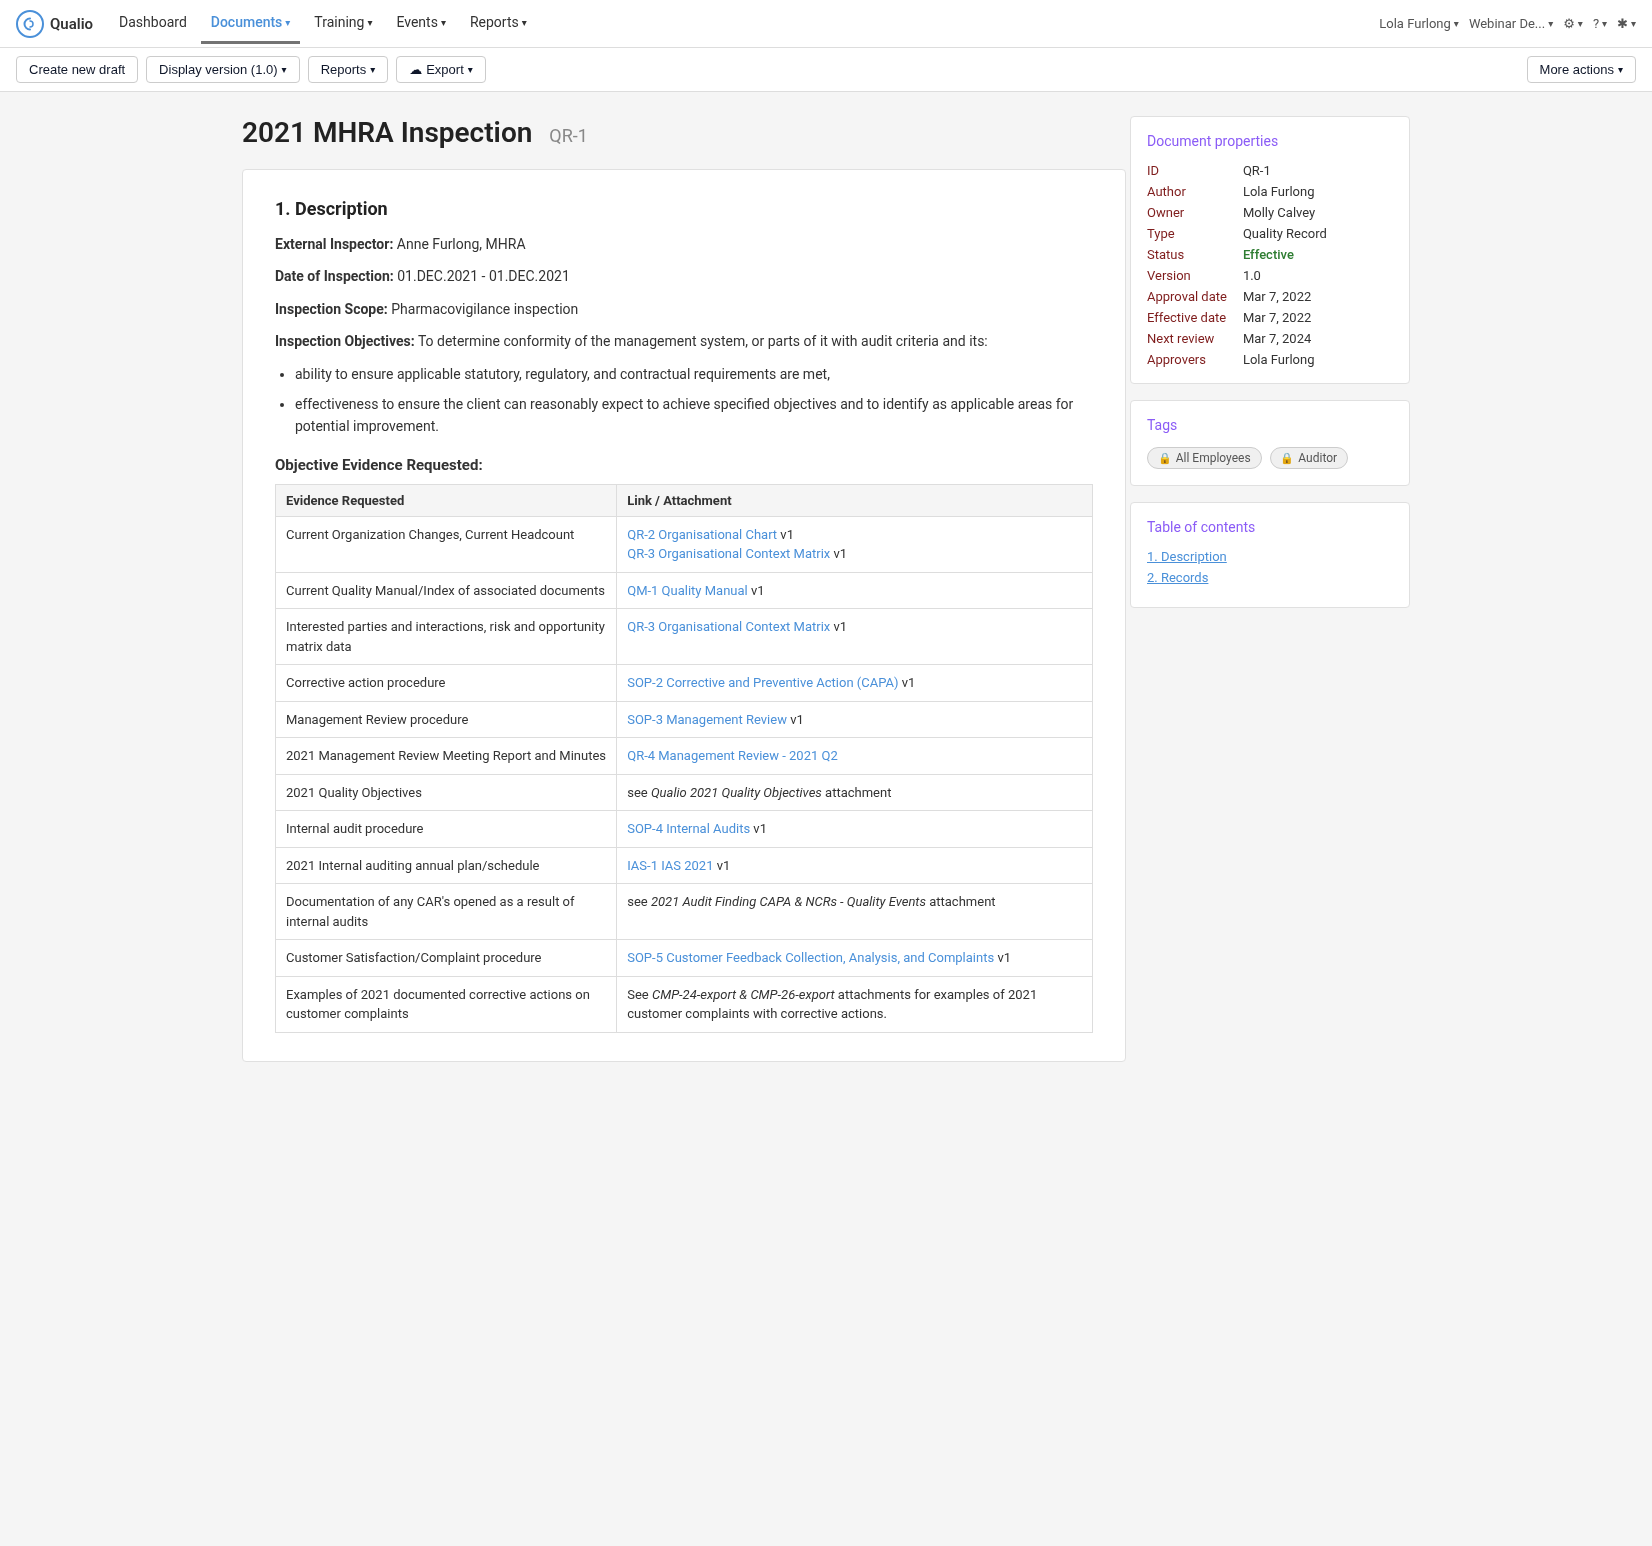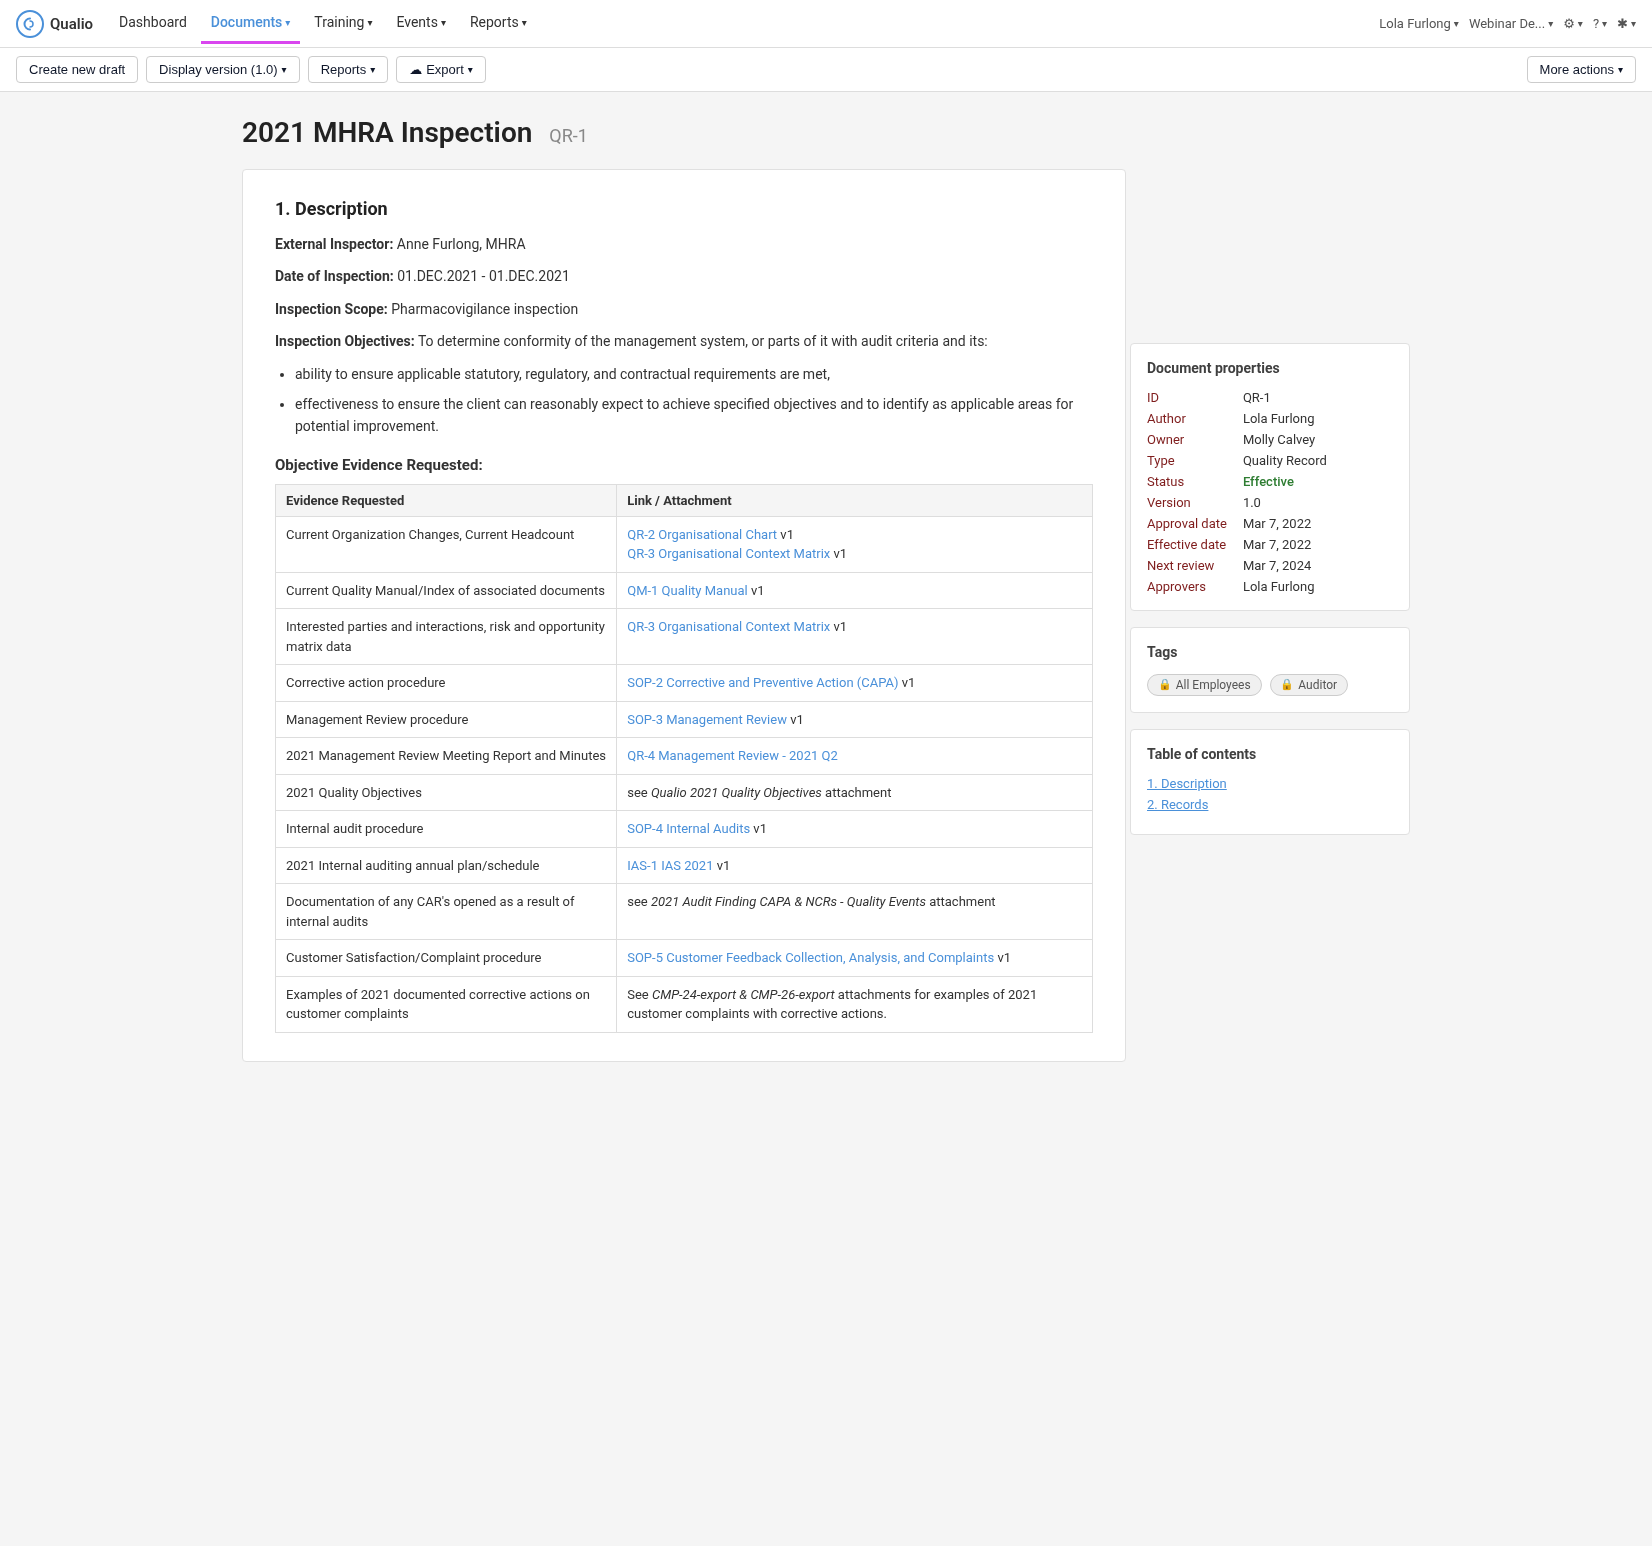--- a/index.html
+++ b/index.html
@@ -20,21 +20,21 @@
     .nav-logo-circle { width: 28px; height: 28px; border: 2.5px solid #4a90d9; border-radius: 50%; display: flex; align-items: center; justify-content: center; }
     .nav-link {
       padding: 14px 10px;
       font-size: 14px;
       color: #333;
       cursor: pointer;
       display: flex; align-items: center; gap: 3px;
       height: 40px;
       border-bottom: 3px solid transparent;
     }
-    .nav-link.active { border-bottom: 3px solid #d946ef; color: #4a90d9; font-weight: 500; }
+    .nav-link.active { border-bottom: 3px solid #737373; color: #4a90d9; font-weight: 500; }
     .nav-right { display: flex; align-items: center; gap: 10px; font-size: 13px; }
     .nav-right-item { display: flex; align-items: center; gap: 3px; cursor: pointer; color: #555; }
 
     
     .toolbar {
       background: #fff;
       border-bottom: 1px solid #ddd;
       display: flex;
       align-items: center;
       padding: 8px 16px;
@@ -53,21 +53,20 @@
       color: #0f172a;
     }
 
     
     .main-container {
       display: flex;
       padding: 24px 16px;
       gap: 4px;
       max-width: 1200px;
       margin: 0 auto;
-      align-items: center;
     }
 
     
     .document-area { flex: 1; min-width: 0; }
     .doc-title { font-size: 28px; font-weight: 600; color: #222; margin-bottom: 20px; }
     .doc-title span.doc-id { font-size: 18px; font-weight: 400; color: #888; margin-left: 10px; }
 
     .doc-content {
       background: #fff;
       border: 1px solid #e0e0e0;
@@ -104,21 +103,21 @@
 
     
     .sidebar { width: 280px; flex-shrink: 0; display: flex; flex-direction: column; gap: 16px; }
 
     .sidebar-panel {
       background: #fff;
       border: 1px solid #e0e0e0;
       border-radius: 4px;
       padding: 16px;
     }
-    .sidebar-panel-title { font-size: 14px; font-weight: 700; margin-bottom: 14px; color: #404040; }
+    .sidebar-panel-title { font-size: 14px; font-weight: 400; margin-bottom: 14px; color: #8b5cf6; }
 
     .prop-grid { display: grid; grid-template-columns: auto 1fr; gap: 6px 16px; font-size: 13px; }
     .prop-label { color: #7f1d1d; white-space: nowrap; }
     .prop-value { color: #333; }
     .prop-value.status-effective { color: #2e7d32; font-weight: 500; }
 
     .tags-row { display: flex; gap: 8px; flex-wrap: wrap; }
     .tag-badge {
       display: flex; align-items: center; gap: 4px;
       background: #f0f0f0;

